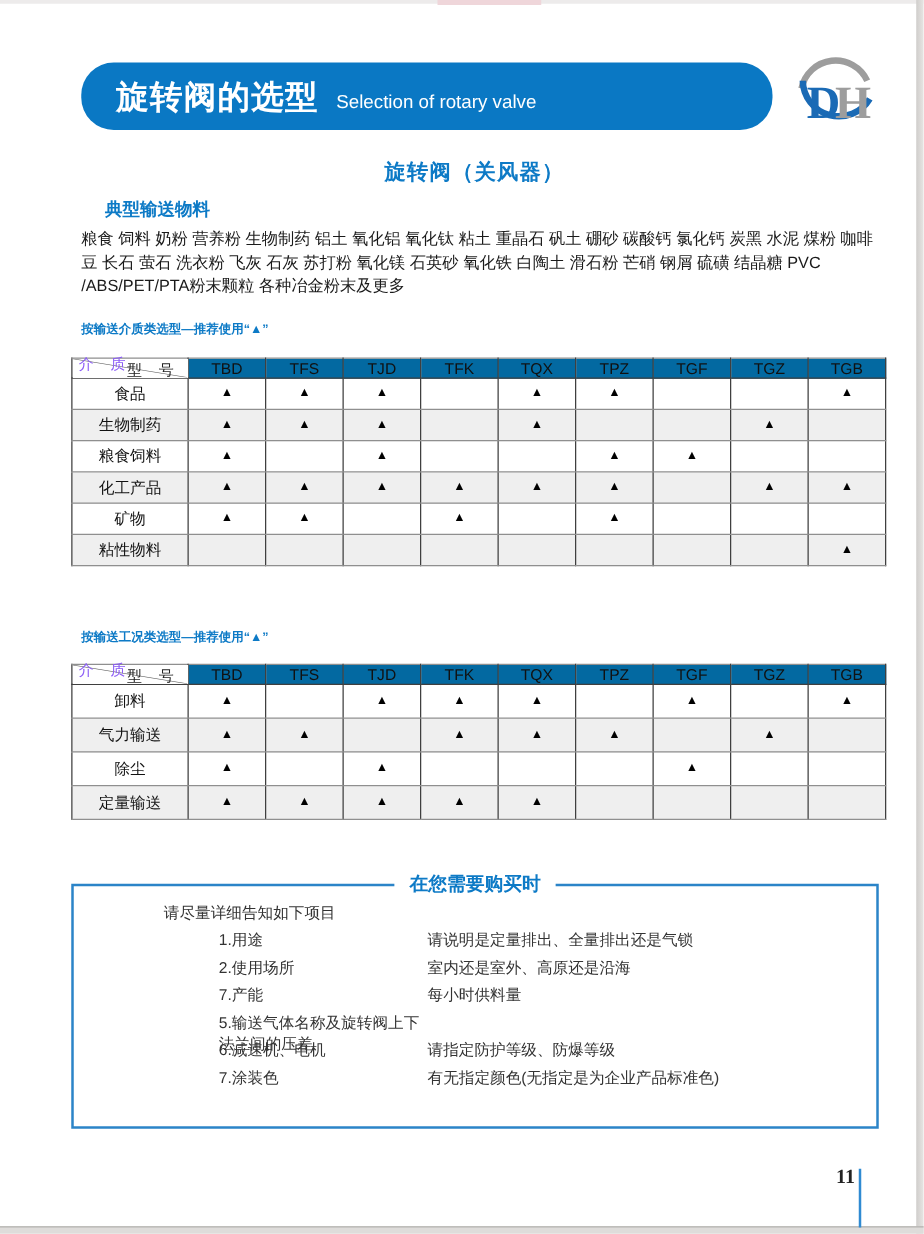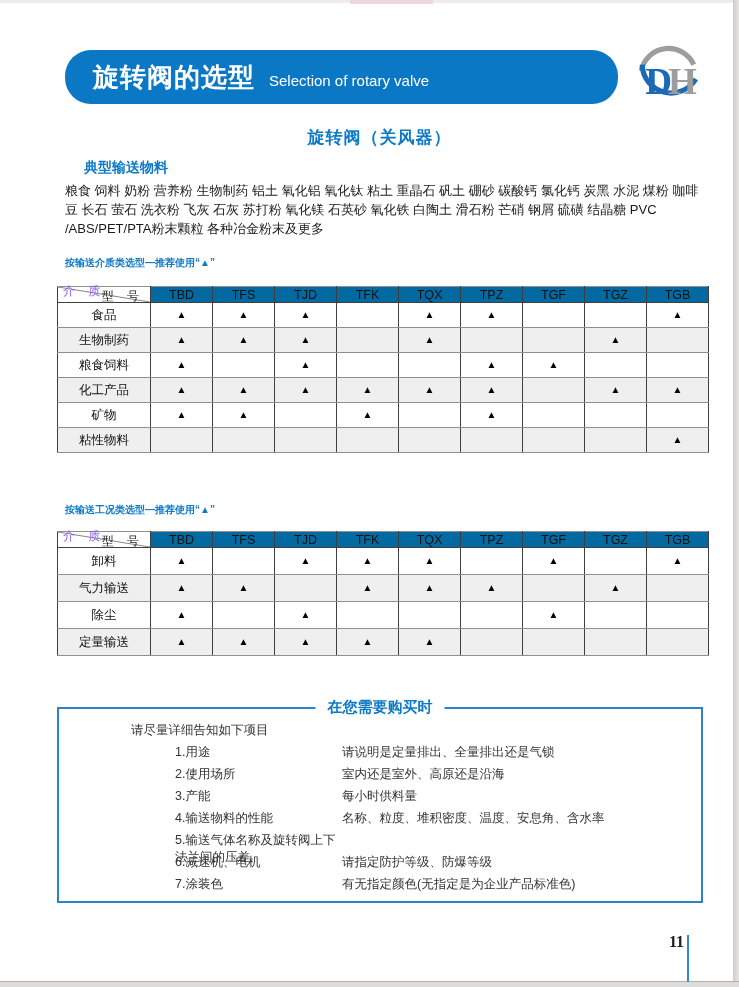--- a/index.html
+++ b/index.html
@@ -276,26 +276,22 @@
     <div>
         <div class="pl-row">
           <span class="pl-label">1.用途</span>
           <span class="pl-value">请说明是定量排出、全量排出还是气锁</span>
         </div>
         <div class="pl-row">
           <span class="pl-label">2.使用场所</span>
           <span class="pl-value">室内还是室外、高原还是沿海</span>
         </div>
         <div class="pl-row">
-          <span class="pl-label">3.产能</span>
+          <span class="pl-label">7.产能</span>
           <span class="pl-value">每小时供料量</span>
-        </div>
-        <div class="pl-row">
-          <span class="pl-label">4.输送物料的性能</span>
-          <span class="pl-value">名称、粒度、堆积密度、温度、安息角、含水率</span>
         </div>
         <div class="pl-row">
           <span class="pl-label">5.输送气体名称及旋转阀上下法兰间的压差</span>
           <span class="pl-value"></span>
         </div>
         <div class="pl-row">
           <span class="pl-label">6.减速机、电机</span>
           <span class="pl-value">请指定防护等级、防爆等级</span>
         </div>
         <div class="pl-row">

